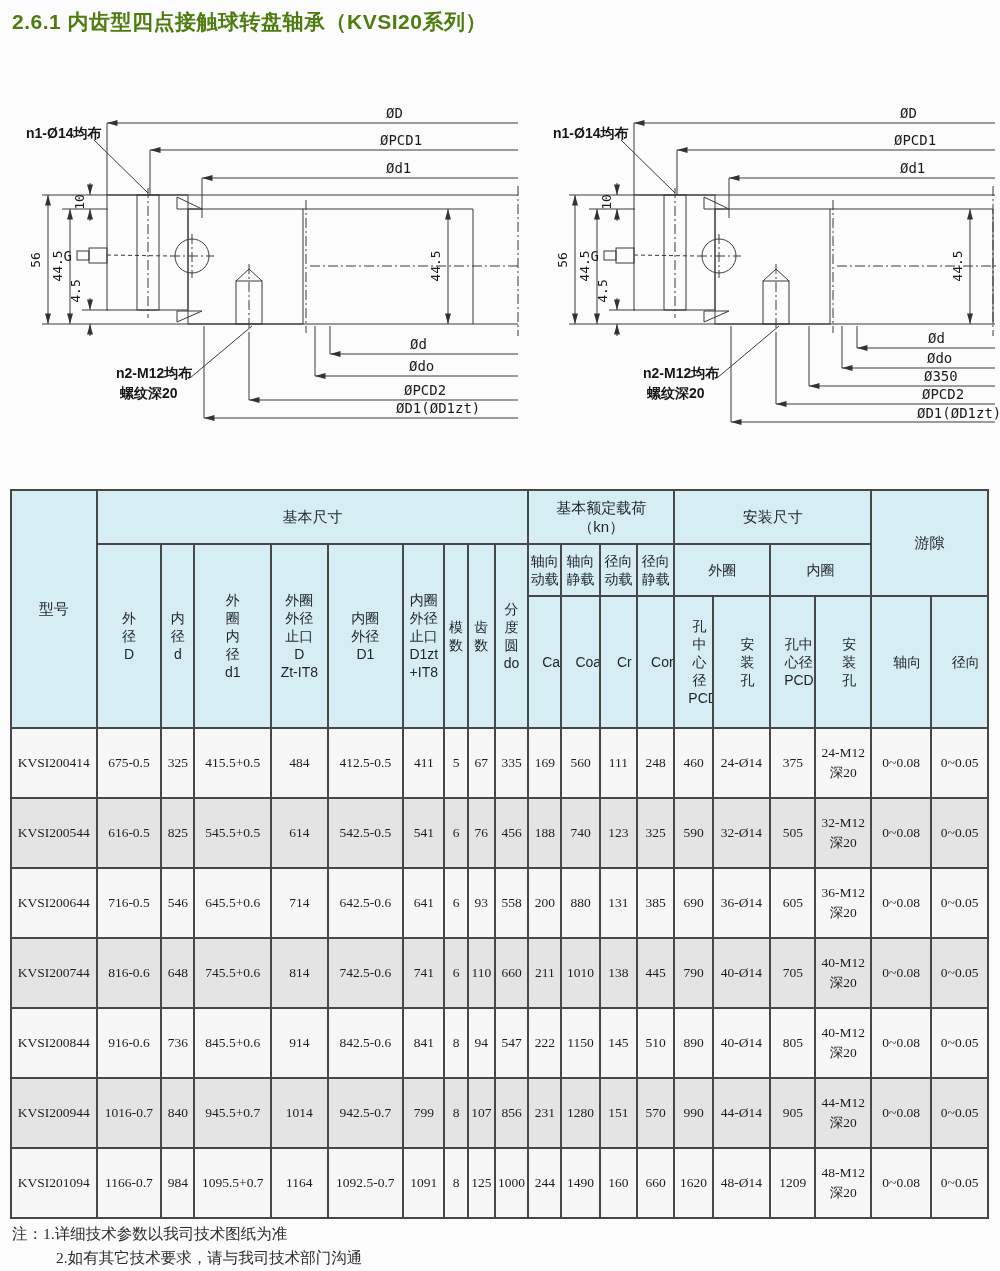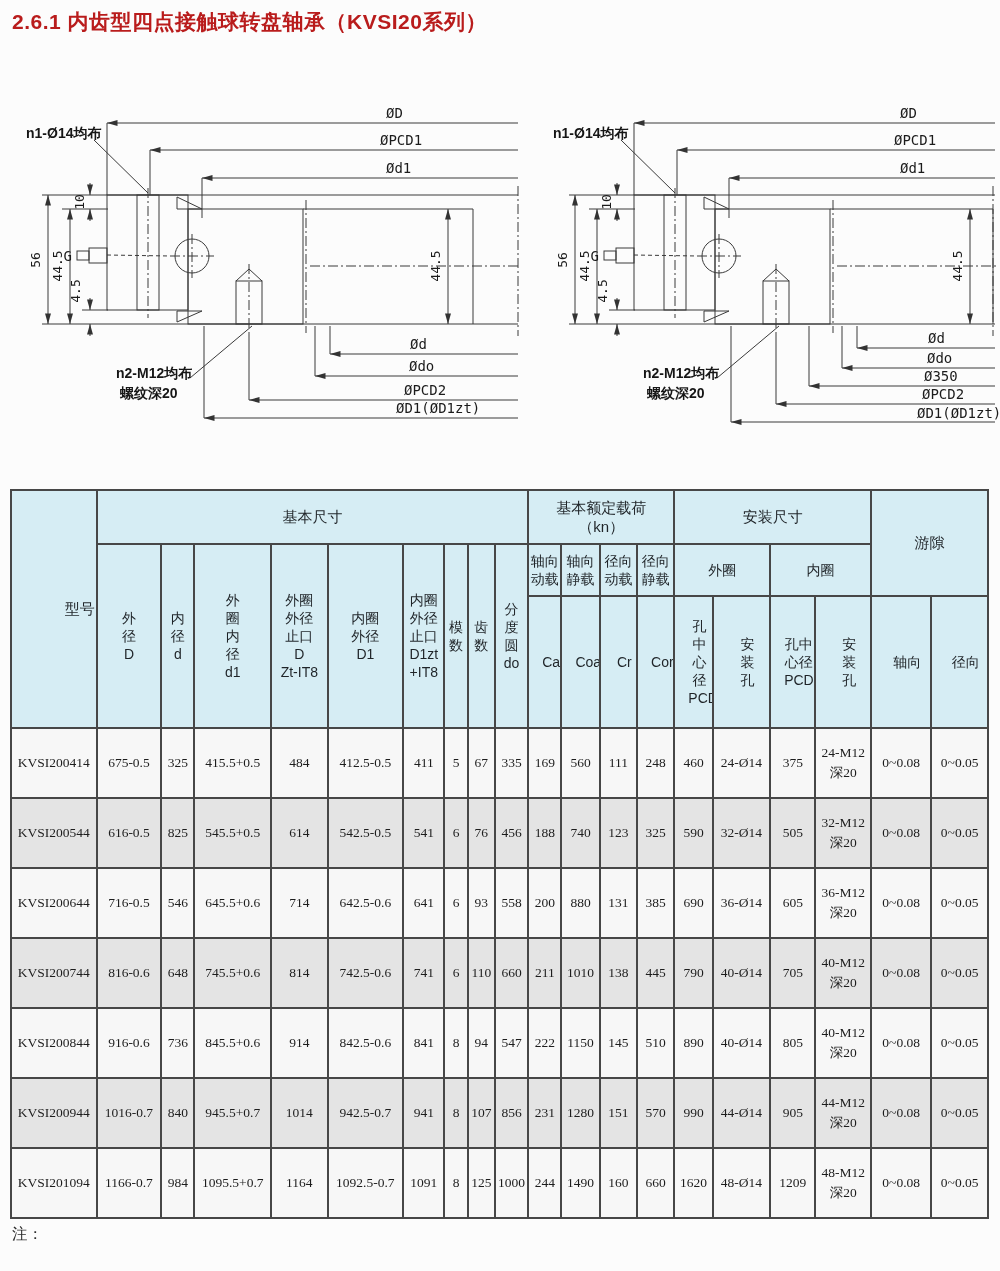--- a/index.html
+++ b/index.html
@@ -4,21 +4,21 @@
 <style>
   html,body{margin:0;padding:0;}
   body{
     width:1000px;height:1271px;position:relative;
     background:#fcfcfc;
     font-family:"Liberation Sans",sans-serif;
     color:#222;
   }
   .page-title{
     position:absolute;left:12px;top:8px;
-    font-size:21px;font-weight:bold;color:#b91c1c;letter-spacing:.5px;
+    font-size:21px;font-weight:bold;color:#4d7c0f;letter-spacing:.5px;
     white-space:nowrap;
   }
   svg.draw{position:absolute;}
   .ln line,.ln path,.ln rect,.ln circle,.ln polyline{
     stroke:#3a3a3a;stroke-width:1;fill:none;
   }
   .cl{stroke-dasharray:10 3 2 3;stroke-width:.8;}
   .dash{stroke-dasharray:4 3;}
   text.dl{font-family:"DejaVu Sans Mono","Liberation Mono",monospace;font-size:14px;fill:#1b1b1b;stroke:none;}
   text.dr{font-family:"DejaVu Sans Mono","Liberation Mono",monospace;font-size:13px;fill:#1b1b1b;stroke:none;}
@@ -35,21 +35,21 @@
     white-space:pre-line;overflow:hidden;
     padding:0 1px;
   }
   table.spec thead th{
     background:#d6edf4;font-weight:normal;
     font-size:14px;line-height:1.3;color:#1f2428;
   }
   table.spec thead tr.h1 th{height:52px;font-size:15px;}
   table.spec thead tr.h2 th{height:50px;}
   table.spec thead tr.h3 th{height:130px;padding-left:13px;}
-  table.spec thead th.model{font-size:15px;text-align:right;}
+  table.spec thead th.model{font-size:15px;}
   table.spec tbody td{
     height:68px;
     font-family:"Liberation Serif","DejaVu Serif",serif;
     font-size:13.5px;line-height:1.45;color:#1d1d1d;
   }
   table.spec tbody tr:nth-child(odd){background:#f7f7f7;}
   table.spec tbody tr:nth-child(even){background:#e4e4e4;}
   .notes{
     position:absolute;left:12px;top:1222px;
     font-family:"Liberation Serif","DejaVu Serif",serif;
@@ -444,21 +444,21 @@
         <td>0~0.08</td>
         <td>0~0.05</td>
       </tr>
       <tr>
         <td>KVSI200944</td>
         <td>1016-0.7</td>
         <td>840</td>
         <td>945.5+0.7</td>
         <td>1014</td>
         <td>942.5-0.7</td>
-        <td>941</td>
+        <td>799</td>
         <td>8</td>
         <td>107</td>
         <td>856</td>
         <td>231</td>
         <td>1280</td>
         <td>151</td>
         <td>570</td>
         <td>990</td>
         <td>44-Ø14</td>
         <td>905</td>
@@ -489,14 +489,18 @@
 深20</td>
         <td>0~0.08</td>
         <td>0~0.05</td>
       </tr>
     </tbody>
 </table>
 
 <div class="notes">
   <div class="row">
     <span>注：</span>
+    <span>1.详细技术参数以我司技术图纸为准</span>
+  </div>
+  <div class="row">
+    <span class="ind">2.如有其它技术要求，请与我司技术部门沟通</span>
   </div>
 </div>
 
 </body></html>

